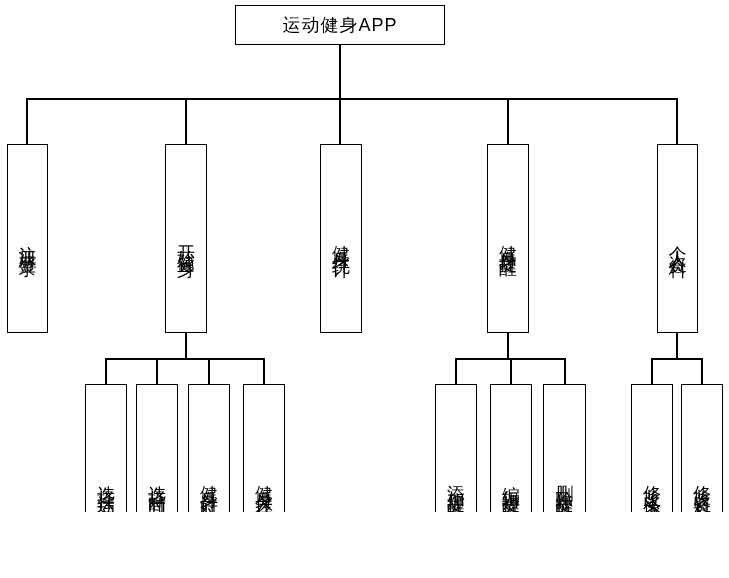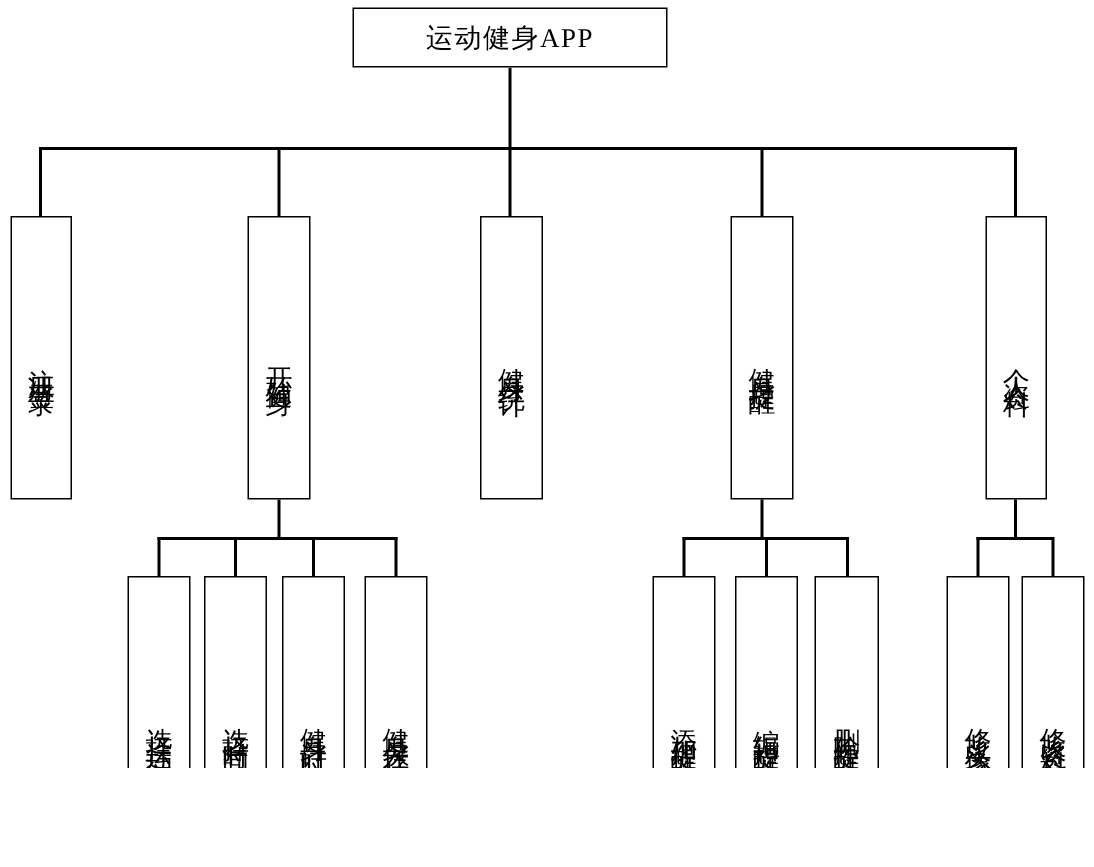--- a/index.html
+++ b/index.html
@@ -2,21 +2,21 @@
 <html><head>
 <meta charset="utf-8">
 <style>
   html, body { margin: 0; padding: 0; background: #ffffff; }
   .canvas {
     position: relative;
     width: 729px;
     height: 512px;
     background: #ffffff;
     color: #000000;
-    font-family: Liberation Serif, serif;
+    font-family: Liberation Sans, sans-serif;
     overflow: hidden;
   }
   .box {
     position: absolute;
     box-sizing: border-box;
     border: 1.5px solid #000000;
     background: #ffffff;
     display: flex;
     align-items: center;
     justify-content: center;

